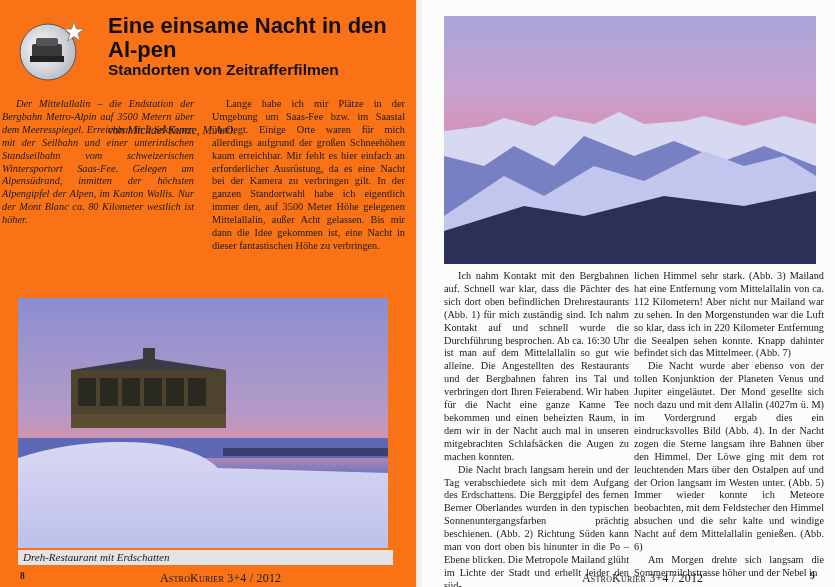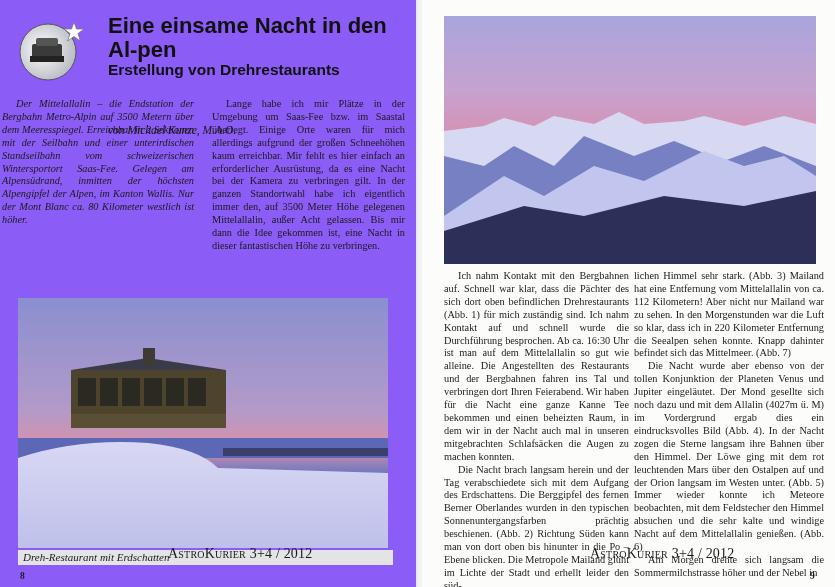--- a/index.html
+++ b/index.html
@@ -1,18 +1,18 @@
 <!DOCTYPE html>
 <html><head>
 <meta charset="utf-8">
 <style>
   html, body { margin:0; padding:0; }
   body { width:835px; height:587px; background:#f4f4f2; position:relative; overflow:hidden;
          font-family:"Liberation Serif", serif; color:#1a1a1a; }
-  .page { position:absolute; top:0; height:587px; background:#8b5cf6; }
+  .page { position:absolute; top:0; height:587px; background:#f97316; }
   .page-left { left:0; width:418px; }
   .page-right { left:422px; width:413px; background:#fcfcfb; }
   .gutter { position:absolute; left:416px; top:0; width:8px; height:587px;
             background:linear-gradient(to right,#e6e6e4,#f6f6f4,#e9e9e7); }
 
   .logo { position:absolute; left:18px; top:18px; width:70px; height:64px; }
   .title { position:absolute; left:108px; top:14px; width:300px; font-family:"Liberation Sans", sans-serif;
            font-weight:bold; font-size:22px; line-height:24px; color:#111; margin:0; }
   .subtitle { position:absolute; left:108px; top:61px; font-family:"Liberation Sans", sans-serif;
               font-weight:bold; font-size:15.5px; color:#111; margin:0; }
@@ -22,21 +22,21 @@
   .col p { margin:0; text-indent:14px; }
   .col p.noindent { text-indent:0; }
   .intro { font-style:italic; }
 
   .photo { position:absolute; overflow:hidden; }
   .photo svg { display:block; width:100%; height:100%; }
 
   .caption { position:absolute; left:18px; top:550px; width:370px; height:15px; background:#e4e4e6;
              font-weight:normal; font-style:italic; font-size:11px; line-height:15px; padding-left:5px; }
   .footer-num { position:absolute; top:571px; font-size:9.5px; font-weight:bold; }
-  .footer-mag { position:absolute; top:546px; font-size:14px; letter-spacing:0.2px;margin-left:8px; }
+  .footer-mag { position:absolute; top:571px; font-size:12px; letter-spacing:0.2px; }
   .sc { font-variant:small-caps; }
 </style>
 </head>
 <body>
 
 <div class="page page-left">
   <div class="logo">
     <svg viewBox="0 0 70 64" width="70" height="64">
       <defs>
         <radialGradient id="lg" cx="40%" cy="45%" r="60%">
@@ -45,21 +45,21 @@
         </radialGradient>
       </defs>
       <circle cx="30" cy="34" r="28" fill="url(#lg)" stroke="#555" stroke-width="1"></circle>
       <rect x="14" y="26" width="30" height="14" rx="2" fill="#3a3a3a"></rect>
       <rect x="18" y="20" width="22" height="8" rx="2" fill="#555"></rect>
       <rect x="12" y="38" width="34" height="6" fill="#222"></rect>
       <polygon points="56,4 58.5,11 66,11 60,15.5 62.3,23 56,18.5 49.7,23 52,15.5 46,11 53.5,11" fill="#fff" stroke="#777" stroke-width="0.8"></polygon>
     </svg>
   </div>
   <h1 class="title">Eine einsame Nacht in den Al-pen</h1>
-  <h2 class="subtitle">Erstellung von Drehrestaurants</h2>
+  <h2 class="subtitle">Standorten von Zeitrafferfilmen</h2>
   <div class="byline">von Michael Kunze, M.A.O.</div>
 
   <div class="col" style="left:2px; top:98px; width:192px;">
     <p class="intro">Der Mittelallalin – die Endstation der Bergbahn Metro-Alpin auf 3500 Metern über dem Meeresspiegel. Erreichbar in 2 Sektionen mit der Seilbahn und einer unterirdischen Standseilbahn vom schweizerischen Wintersportort Saas-Fee. Gelegen am Alpensüdrand, inmitten der höchsten Alpengipfel der Alpen, im Kanton Wallis. Nur der Mont Blanc ca. 80 Kilometer westlich ist höher.</p>
   </div>
   <div class="col" style="left:212px; top:98px; width:193px;">
     <p>Lange habe ich mir Plätze in der Umgebung um Saas-Fee bzw. im Saastal überlegt. Einige Orte waren für mich allerdings aufgrund der großen Schneehöhen kaum erreichbar. Mir fehlt es hier einfach an erforderlicher Ausrüstung, da es eine Nacht bei der Kamera zu verbringen gilt. In der ganzen Standortwahl habe ich eigentlich immer den, auf 3500 Meter Höhe gelegenen Mittelallalin, außer Acht gelassen. Bis mir dann die Idee gekommen ist, eine Nacht in dieser fantastischen Höhe zu verbringen.</p>
   </div>
 
   <div class="photo" style="left:18px; top:298px; width:370px; height:250px;">

